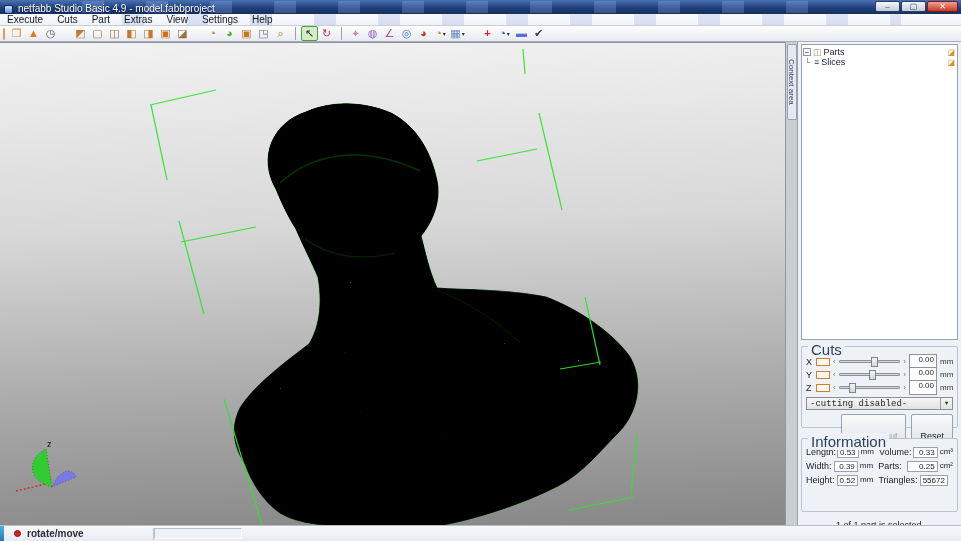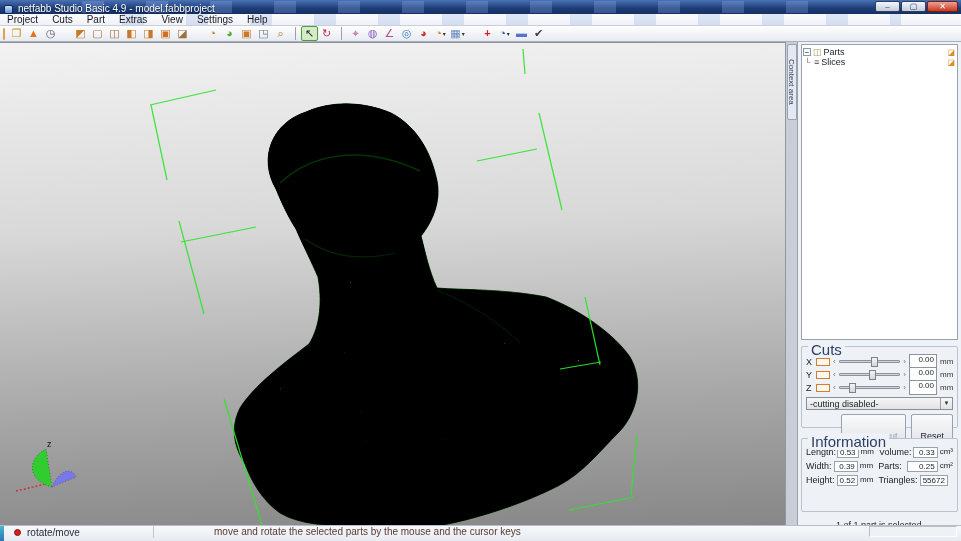--- a/index.html
+++ b/index.html
@@ -79,42 +79,42 @@
   .sarrow{font-size:8px;color:#777;line-height:8px;}
   .track{flex:1;position:relative;height:3px;background:#cfd4da;
     border:1px solid #8d939c;border-radius:1px;}
   .thumb{position:absolute;top:-4px;width:7px;height:10px;background:linear-gradient(#f4f4f4,#d6d6d6);
     border:1px solid #7d838c;}
   .valbox{width:28px;height:15px;background:#fff;border:1px solid #8d939c;
     font-size:8px;text-align:right;padding:0 2px;line-height:9px;}
   .unit{width:13px;font-size:8px;color:#333;}
   .combo{display:flex;align-items:center;height:13px;margin:3px 4px 4px 4px;
     background:linear-gradient(#f6f6f6,#e2e2e2);border:1px solid #888f99;
-    font-size:9px;padding-left:3px;}
+    font-size:9px;padding-left:3px;font-family:Liberation Mono, monospace;}
   .combo-arrow{margin-left:auto;width:12px;height:11px;border-left:1px solid #9aa0aa;
     font-size:6px;text-align:center;line-height:11px;color:#333;}
   .btn-row{display:flex;justify-content:flex-end;gap:5px;margin:4px 4px 0 0;}
   .pbtn{height:14px;font-size:9px;border:1px solid #98a2b0;border-radius:2px;
     background:linear-gradient(#fafafa,#dde1e7);padding:16px 8px;color:#1b1e24;}
   .pbtn[disabled]{color:#9aa0a8;}
   .info{top:396px;height:74px;}
   .info-row{display:flex;align-items:flex-start;height:14px;margin:0 4px;gap:2px;font-size:9px;}
   .info-row:first-of-type{margin-top:8px;}
   .il{width:29px;}
   .ir{width:40px;margin-left:3px;}
   .ibox{height:11px;background:#fff;border:1px solid #9aa2ae;font-size:8px;
     text-align:right;padding:0 2px;line-height:9px;}
   .ibox.l{width:33px;}
   .ibox.r{width:42px;}
   .iunit{width:14px;font-size:8px;}
   .sel-note{position:absolute;left:0;top:478px;width:164px;text-align:center;font-size:9px;}
   
   .statusbar{position:absolute;left:0;top:525px;width:961px;height:16px;
     background:linear-gradient(#f6f8fb,#e7ebf1);border-top:1px solid #b6bdc7;
-    display:flex;align-items:flex-start;font-size:10px;color:#2a2e34;}
+    display:flex;align-items:center;font-size:10px;color:#2a2e34;font-weight:bold;}
   .status-accent{width:4px;height:16px;background:linear-gradient(#49b6d6,#2a6fae);}
   .status-mode{display:flex;align-items:center;gap:6px;width:150px;padding-left:10px;
     border-right:1px solid #c2c8d2;height:12px;}
   .red-dot{width:7px;height:7px;border-radius:50%;background:#d42222;border:1px solid #8d1414;}
   .status-hint{padding-left:60px;color:#5a3a32;flex:1;}
   .status-cell{width:88px;height:11px;margin-right:4px;background:#eef1f6;
     border:1px solid #b9c0ca;border-right-color:#fff;border-bottom-color:#fff;}
 </style>
 </head>
 <body>
@@ -125,21 +125,21 @@
     <span class="app-icon"></span>
     <span class="title-text">netfabb Studio Basic 4.9 - model.fabbproject</span>
     <span class="win-btns">
       <button class="win-btn">–</button>
       <button class="win-btn">▢</button>
       <button class="win-btn close">✕</button>
     </span>
   </div>
 
   <div class="menubar">
-      <span class="menu-item">Project</span>
+      <span class="menu-item">Execute</span>
       <span class="menu-item">Cuts</span>
       <span class="menu-item">Part</span>
       <span class="menu-item">Extras</span>
       <span class="menu-item">View</span>
       <span class="menu-item">Settings</span>
       <span class="menu-item">Help</span>
     </div>
 
   <div class="toolbar">
       <div class="tb-group">
@@ -432,17 +432,16 @@
 
     <div class="sel-note">1 of 1 part is selected.</div>
   </div>
 
   <div class="statusbar">
     <span class="status-accent"></span>
     <span class="status-mode">
       <span class="red-dot"></span>
       <span>rotate/move</span>
     </span>
-    <span class="status-hint">move and rotate the selected parts by the mouse and the cursor keys</span>
     <span class="status-cell"></span>
   </div>
 
 </div>
 
 </body></html>

